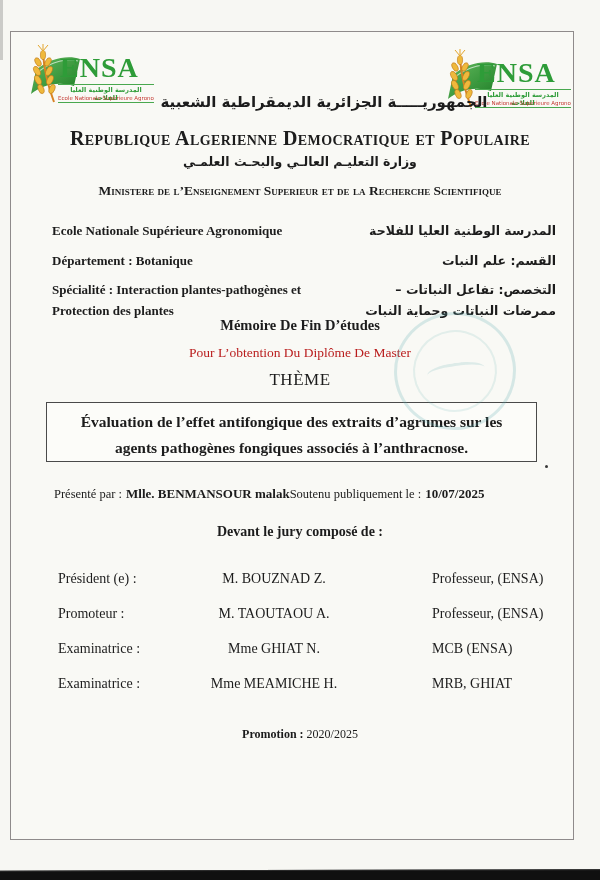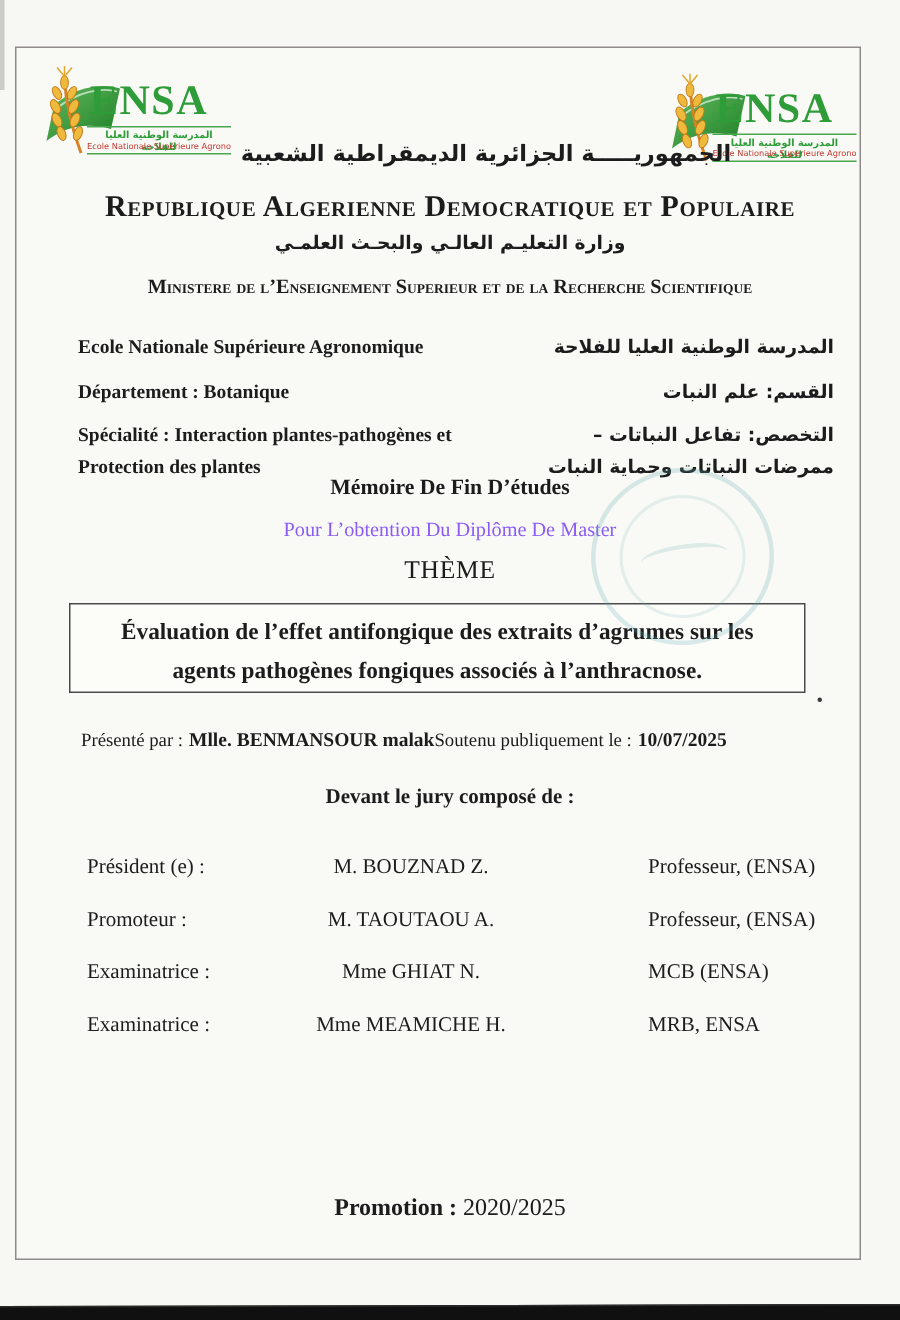--- a/index.html
+++ b/index.html
@@ -48,21 +48,21 @@
 
   .pair-row { left:52px; right:44px; display:flex; justify-content:space-between; font-size:13px; font-weight:bold; }
   #row-school { top:223px; }
   #row-dept   { top:253px; }
   #row-spec   { top:279px; }
   #row-spec .fr-cell { width:352px; line-height:21px; }
   #row-spec .ar-cell { width:228px; text-align:right; line-height:21px; font-size:12.5px; }
   .ar-cell { font-family:"DejaVu Sans",sans-serif; direction:rtl; font-size:12.5px; }
 
   #memoire-title { top:317px; font-size:14.5px; font-weight:bold; }
-  #obtention     { top:345px; font-size:13.5px; color:#8b5cf6; }
+  #obtention     { top:345px; font-size:13.5px; color:#b91c1c; }
   #theme-label   { top:370px; font-size:17px; font-weight:normal; letter-spacing:.5px; }
 
   #theme-box {
     top:402px; left:46px; width:491px; height:60px;
     border:1.5px solid #4a4a4a; background:#fcfcf9;
     text-align:center; font-size:15.5px; font-weight:bold;
     line-height:26px; padding:6px 14px 0 14px;
   }
 
   #presented-row { top:484px; left:54px; right:52px; display:flex; align-items:baseline; }
@@ -70,21 +70,21 @@
   .pres-strong { font-size:13px; font-weight:bold; }
 
   #jury-heading { top:524px; font-size:14px; font-weight:bold; }
 
   .jury-table { top:564px; left:0; right:0; }
   .jury-row { position:relative; height:35px; display:flex; align-items:flex-start; padding-top:7px; font-size:14px; }
   .jury-role  { width:168px; padding-left:58px; }
   .jury-name  { width:212px; text-align:center; }
   .jury-title { padding-left:52px; }
 
-  #promotion { top:797px; font-size:16px; }
+  #promotion { top:727px; font-size:12px; }
   #promotion b { font-weight:bold; }
 
   
   #stamp {
     left:394px; top:312px; width:122px; height:118px;
     border:3px solid rgba(95,172,176,.23); border-radius:50%;
     transform:rotate(-8deg);
   }
   #stamp::after {
     content:""; position:absolute; left:16px; top:15px; right:16px; bottom:15px;
@@ -224,21 +224,21 @@
     <span class="jury-title">Professeur, (ENSA)</span>
   </div>
   <div class="jury-row">
     <span class="jury-role">Examinatrice :</span>
     <span class="jury-name">Mme GHIAT N.</span>
     <span class="jury-title">MCB (ENSA)</span>
   </div>
   <div class="jury-row">
     <span class="jury-role">Examinatrice :</span>
     <span class="jury-name">Mme MEAMICHE H.</span>
-    <span class="jury-title">MRB, ENSA</span>
+    <span class="jury-title">MRB, GHIAT</span>
   </div>
 </div>
 
 <div class="abs center" id="promotion">
   <b>Promotion :</b>
   <span>2020/2025</span>
 </div>
 
 <div class="abs" id="scan-band"></div>
 

